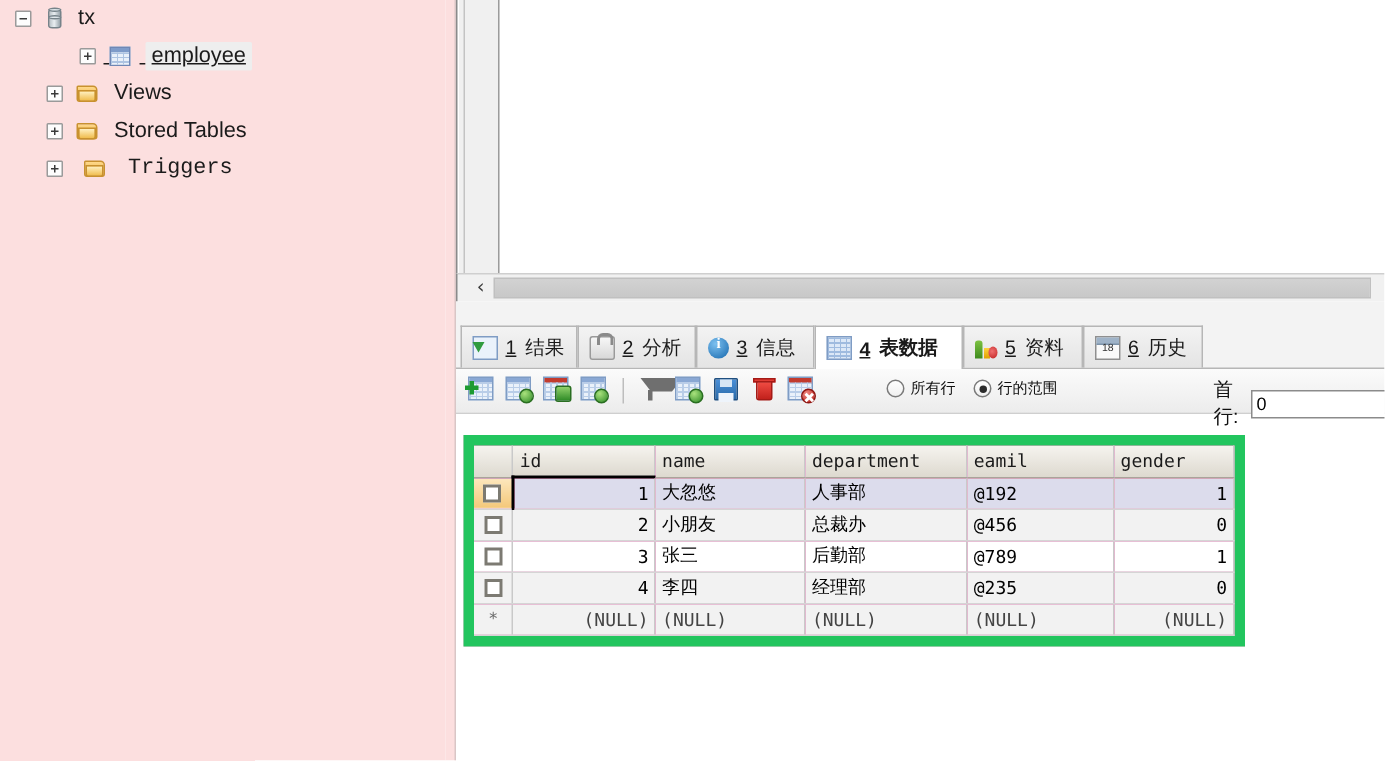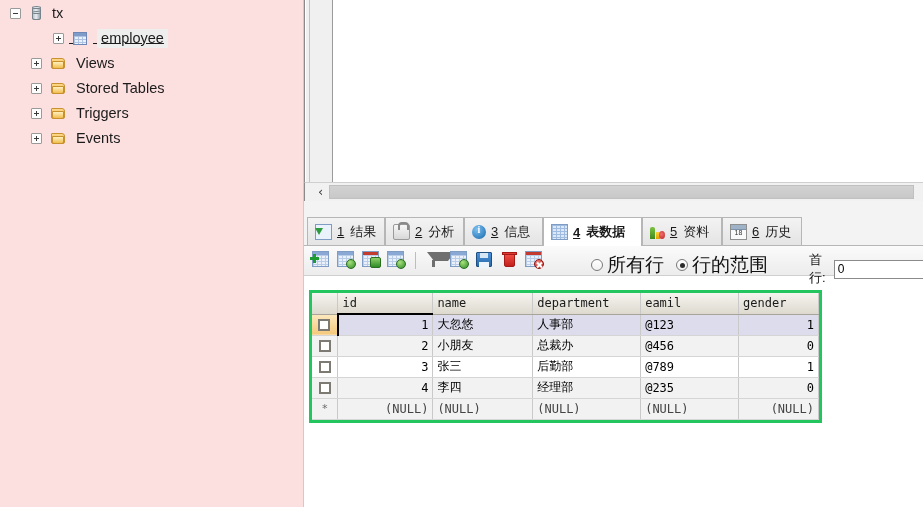--- a/index.html
+++ b/index.html
@@ -284,21 +284,21 @@
   }
   .badge-x::before{transform:rotate(45deg);}
   .badge-x::after{transform:rotate(-45deg);}
   .tb-sep{
     width:1px;height:17px;background:#bdbdbd;margin:0 3px;
   }
 
   .radios{
     position:absolute;left:287px;top:6px;
     display:flex;align-items:center;gap:12px;
-    font-size:19px;color:#111;
+    font-size:10px;color:#111;
   }
   .radio{display:flex;align-items:center;gap:4px;}
   .rdot{
     width:12px;height:12px;border-radius:50%;
     border:1px solid #7a7a7a;background:linear-gradient(to bottom,#fff,#f0f0f0);
     position:relative;box-sizing:border-box;
   }
   .rdot.on::after{
     content:"";position:absolute;left:2.5px;top:2.5px;width:5px;height:5px;
     border-radius:50%;background:#2b2b2b;
@@ -309,21 +309,21 @@
   }
   .firstrow input{
     width:120px;height:19px;border:1px solid #8b8b8b;background:#fff;
     font-family:"Liberation Sans",sans-serif;font-size:12px;
     padding:0 3px;box-sizing:border-box;color:#000;
   }
 
   
   .gridwrap{
     position:absolute;left:5px;top:290px;
-    border:3px solid #22c55e;background:#f9a8d4;
+    border:7px solid #22c55e;background:#f9a8d4;
     width:507px;
   }
   table.dg{border-collapse:collapse;font-family:"DejaVu Sans Mono",monospace;font-size:12px;}
   table.dg th,table.dg td{
     border-right:1px solid #c9c9c9;border-bottom:1px solid #d5d5d5;
     padding:0 4px;height:21px;box-sizing:border-box;
     white-space:nowrap;overflow:hidden;
   }
   table.dg th{
     background:linear-gradient(to bottom,#f6f4ef,#ddd9cf);
@@ -385,31 +385,26 @@
       <span class="tlabel">Views</span>
     </div>
 
     <div class="tnode" style="padding-left:31px;">
       <span class="exp plus"></span>
       <span class="ico-folder"><span class="back"></span><span class="front"></span></span>
       <span class="tlabel">Stored Tables</span>
     </div>
 
 
-    <div class="tnode" style="padding-left:31px;">
+    <div class="tnode" style="padding-left:31px;font-family:Liberation Mono, monospace;">
       <span class="exp plus"></span>
       <span class="ico-folder"><span class="back"></span><span class="front"></span></span>
       <span class="tlabel">Triggers</span>
     </div>
 
-    <div class="tnode" style="padding-left:31px;">
-      <span class="exp plus"></span>
-      <span class="ico-folder"><span class="back"></span><span class="front"></span></span>
-      <span class="tlabel">Events</span>
-    </div>
   </div>
   <div class="tree-panel-edge"></div>
 
   <div class="right">
 
     <div class="editor-area">
       <div class="editor-gutter"></div>
       <div class="editor-gutter2"></div>
     </div>
 
@@ -538,21 +533,21 @@
             <th class="c-mail">eamil</th>
             <th class="c-gender">gender</th>
           </tr>
         </thead>
         <tbody>
           <tr class="r1">
             <td class="rowhdr cur"><span class="chk"></span></td>
             <td class="num curcell">1</td>
             <td class="cn">大忽悠</td>
             <td class="cn">人事部</td>
-            <td>@123</td>
+            <td>@192</td>
             <td class="num">1</td>
           </tr>
           <tr class="r2">
             <td class="rowhdr"><span class="chk"></span></td>
             <td class="num">2</td>
             <td class="cn">小朋友</td>
             <td class="cn">总裁办</td>
             <td>@456</td>
             <td class="num">0</td>
           </tr>

